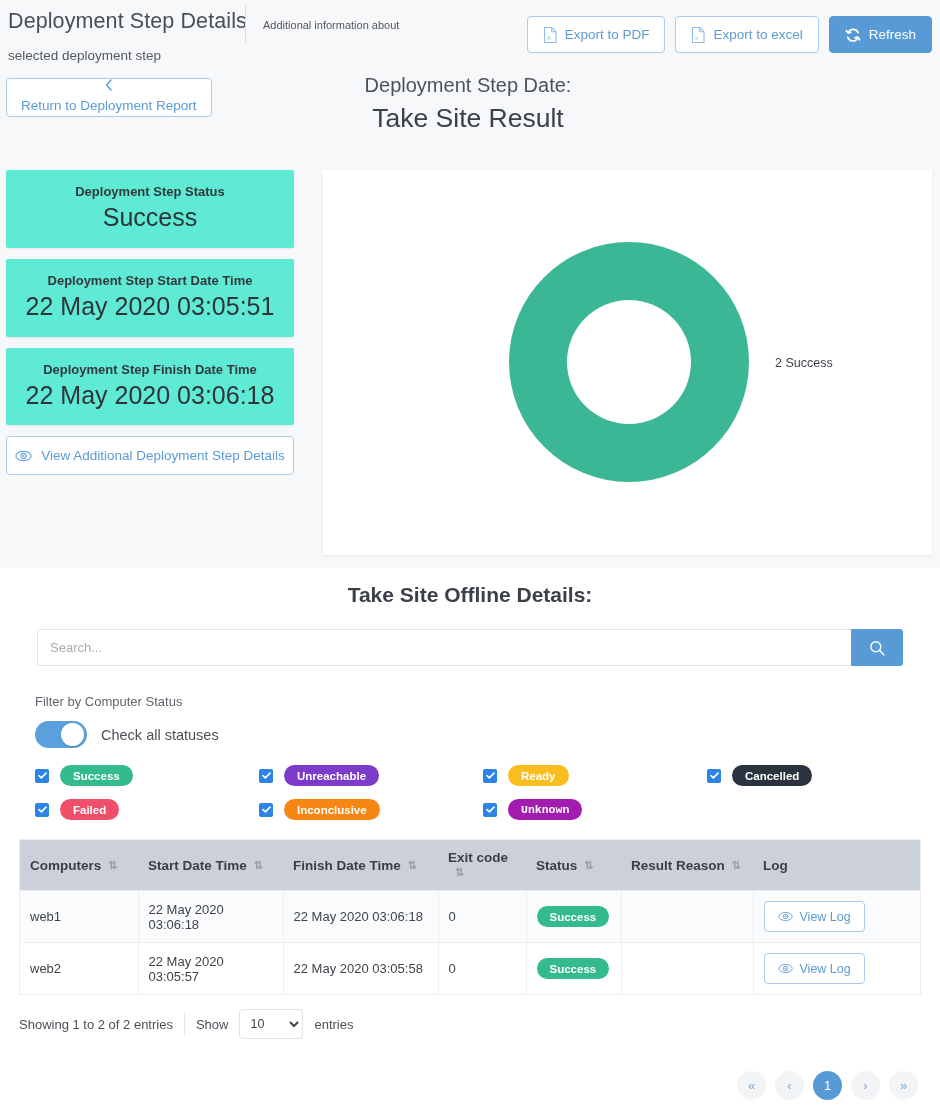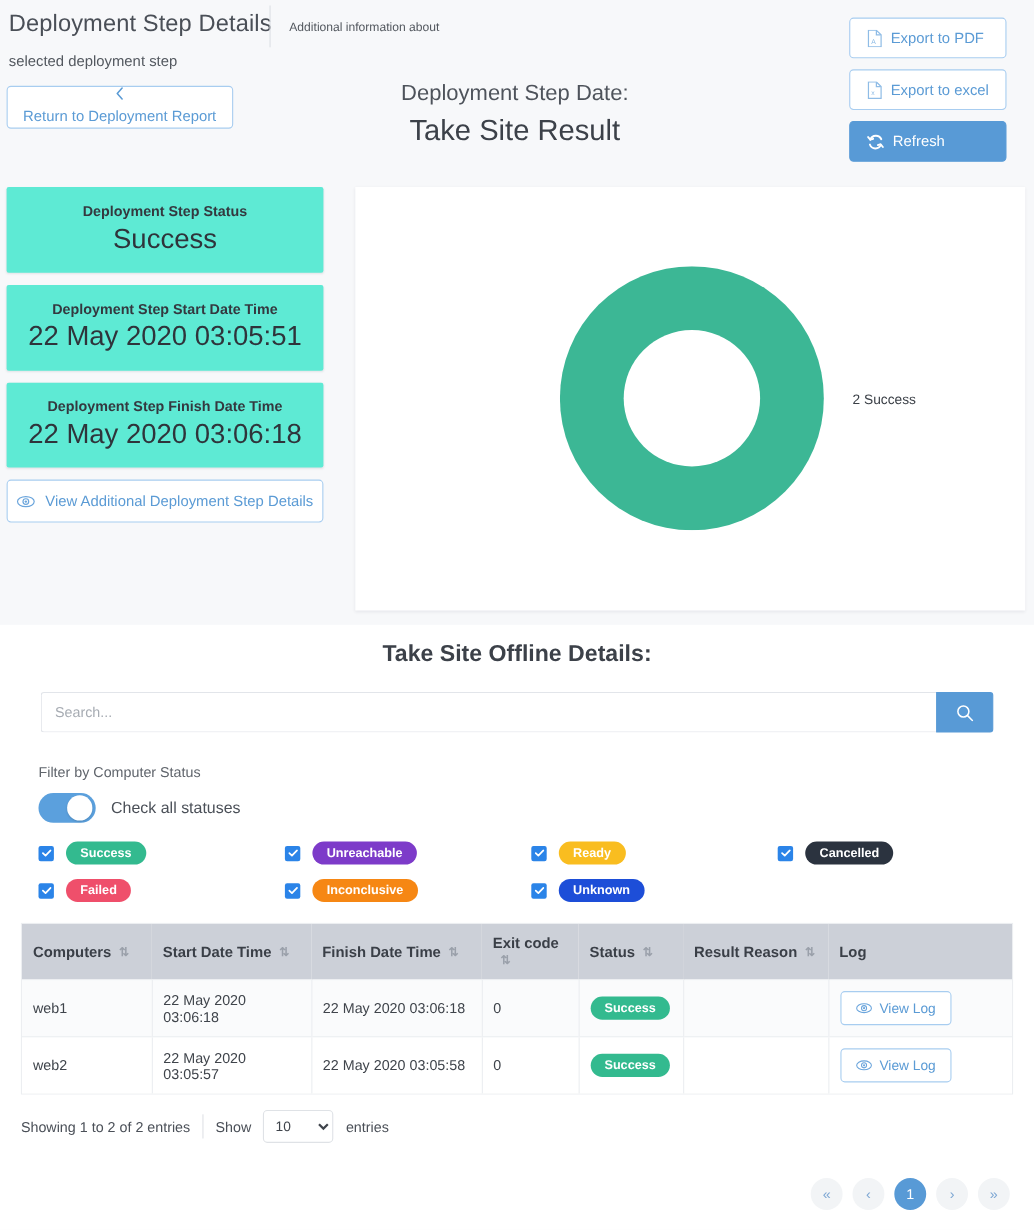--- a/index.html
+++ b/index.html
@@ -39,24 +39,23 @@
   }
   .header-sub-b {
     position: absolute;
     left: 8px; top: 48px;
     font-size: 13.5px;
     color: #53585f;
   }
 
   .btn-group {
     position: absolute;
-    right: 25px; top: 16px;
+    right: 8px; top: 16px;
     display: flex;
     gap: 10px;
-    flex-direction: column;
   }
   .btn {
     display: inline-flex;
     align-items: center;
     gap: 8px;
     height: 37px;
     padding: 0 15px;
     border-radius: 4px;
     font-size: 13.5px;
     border: 1px solid #a8cdf0;
@@ -548,21 +547,21 @@
           </svg>
         </span>
       <span class="badge" style="background: rgb(246, 135, 20);">Inconclusive</span>
     </div>
     <div class="status-item">
       <span class="cbx">
           <svg width="9" height="7" viewBox="0 0 9 7">
             <path d="M1 3.6l2.4 2.3L8 1.1" fill="none" stroke="#fff" stroke-width="1.6" stroke-linecap="round" stroke-linejoin="round"></path>
           </svg>
         </span>
-      <span class="badge" style="background: #1d4ed8;">Unknown</span>
+      <span class="badge" style="background: #a21caf; font-family: Liberation Mono, monospace;">Unknown</span>
     </div>
   </div>
 
   <div class="tbl-wrap">
     <table>
       <colgroup>
         <col style="width:118px">
           <col style="width:145px">
           <col style="width:155px">
         <col style="width:88px">

